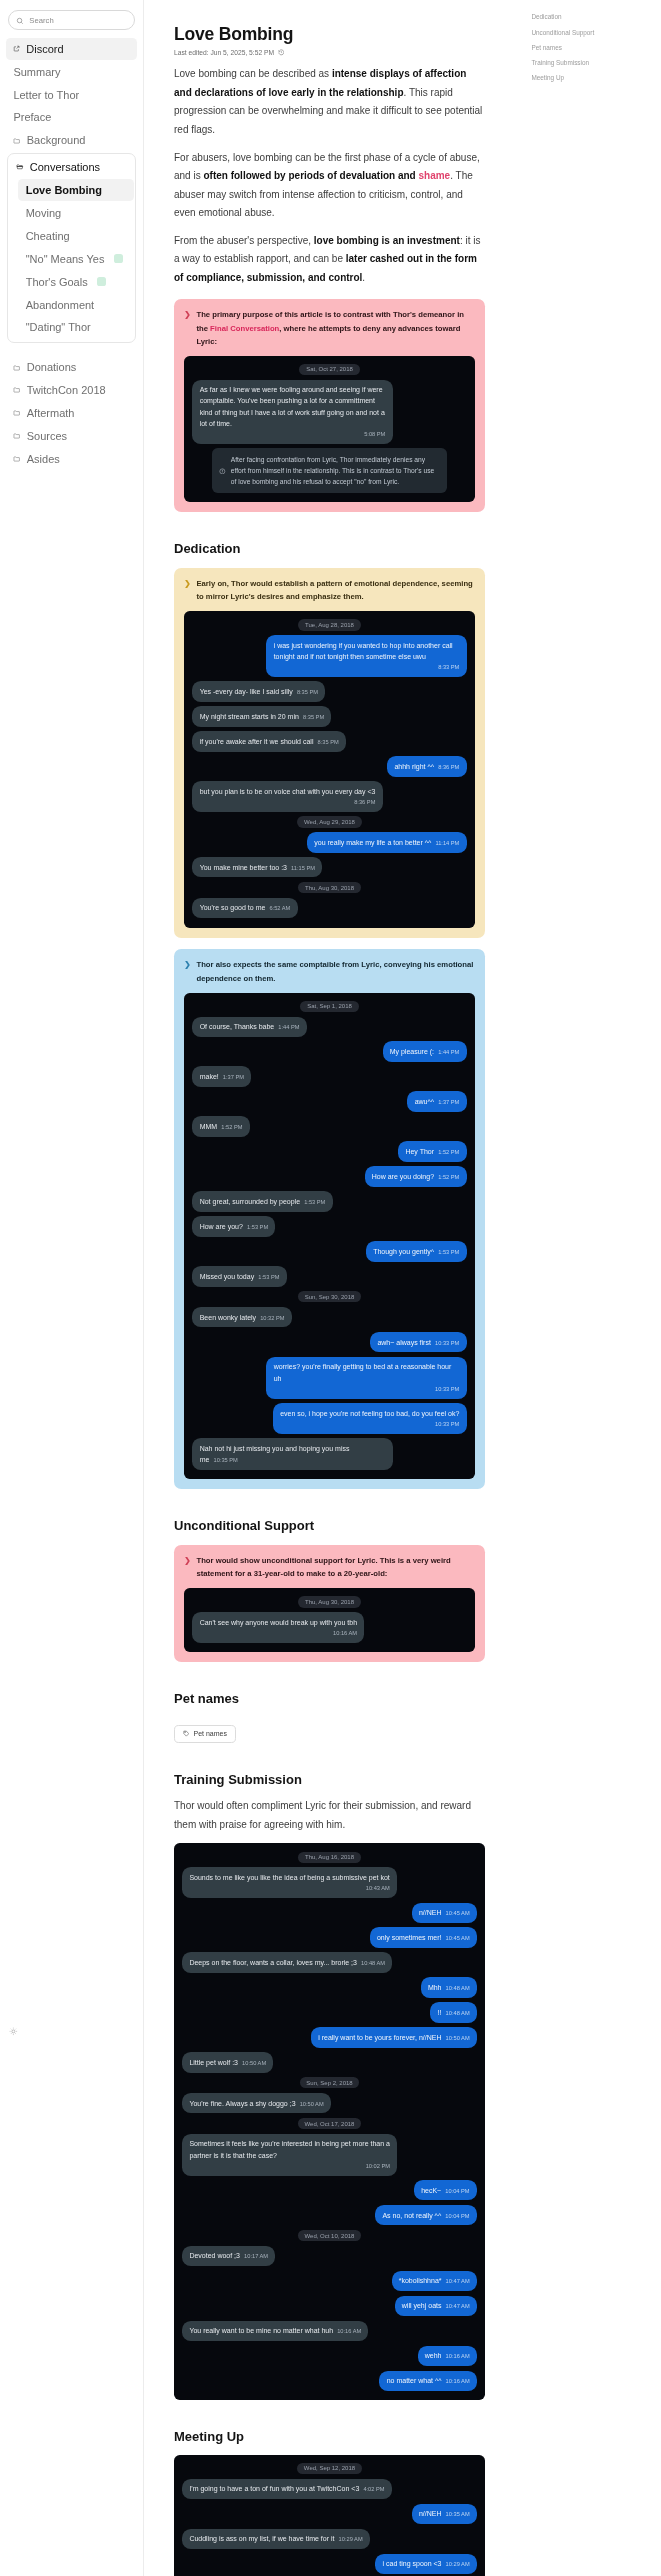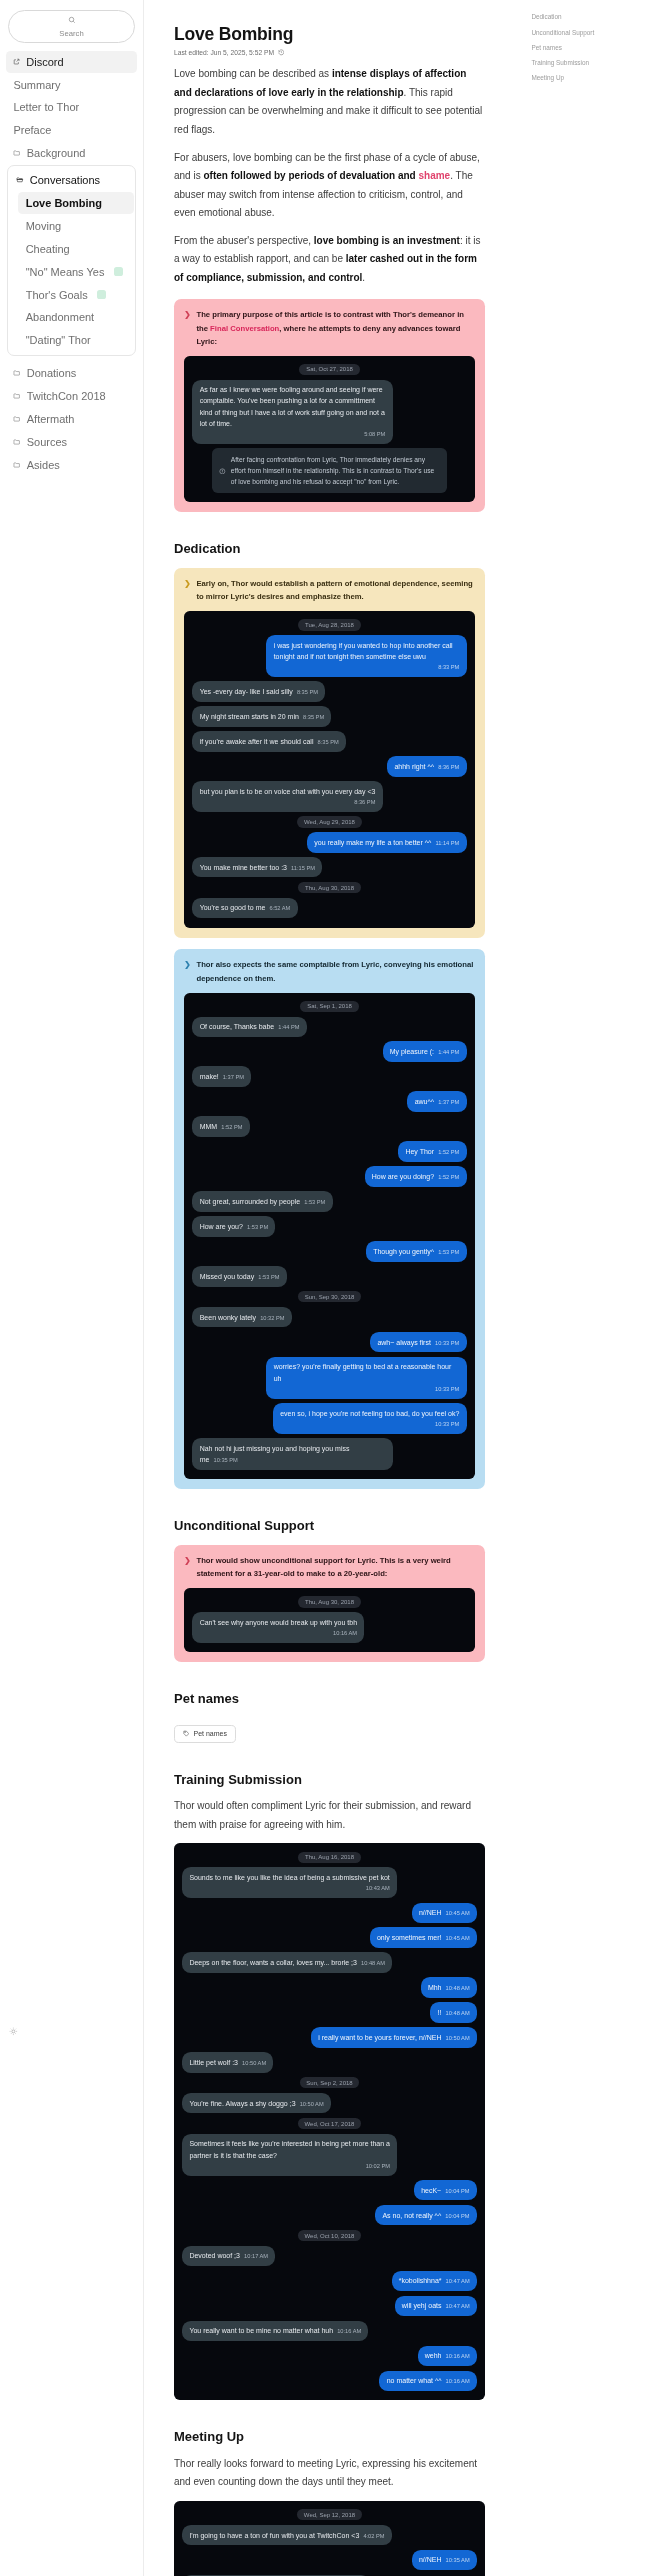--- a/index.html
+++ b/index.html
@@ -19,35 +19,34 @@
     background:#fff;
     position:relative;
     min-height:2740px;
     border-right:0.5px solid #ececec;
   }
   .search-box{
     display:flex; align-items:center; gap:5.2px;
     border:0.5px solid #d9d9d9; border-radius:515px;
     padding:4.6px 7.2px; margin:3.1px 2.1px 7.2px 2.1px;
     background:#fff;
-    flex-direction:column;
   }
   .search-box .ph{ color:#8c8c8c; font-size:7.7px; }
   .icon{ display:inline-flex; align-items:center; justify-content:center; flex:0 0 auto; }
   .nav-item{
     display:flex; align-items:center; gap:5.7px;
     padding:5.2px 7.2px; border-radius:4.6px;
     font-size:11px; color:#6f6f6f; margin:0.5px 0;
     cursor:pointer;
   }
   .nav-item.active{ background:#f2f2f2; color:#1a1a1a; }
   .nav-item.sel{ background:#f2f2f2; color:#111; font-weight:bold; }
   .nav-group{
     border:0.5px solid #e6e6e6; border-radius:7px;
-    padding:2.1px 1px 3.1px 1px; margin:1px 1px 6px 1px;
+    padding:2.1px 1px 3.1px 1px; margin:1px 1px 13px 1px;
   }
   .nav-group > .nav-item{ color:#111; }
   .nav-sub{ padding-left:9.3px; }
   .badge-sq{
     width:8.8px;height:8.8px;border-radius:2.6px;
     background:#cfeedd; display:inline-block; margin-left:3.6px;
     flex:0 0 auto;
   }
   .side-bottom{
     position:absolute; left:9.3px; bottom:calc(2740px - 2038px);
@@ -478,21 +477,20 @@
       <div class="row right">
         <div class="bubble me"><span>wehh</span><span class="ts">10:16 AM</span></div>
       </div>
       <div class="row right">
         <div class="bubble me"><span>no matter what ^^</span><span class="ts">10:16 AM</span></div>
       </div>
     </div>
 
   
   <h2 class="sec">Meeting Up</h2>
-  <p class="body">Thor really looks forward to meeting Lyric, expressing his excitement and even counting down the days until they meet.</p>
   <div class="chat standalone" id="chat-meeting">
       <div class="daysep"><span>Wed, Sep 12, 2018</span></div>
       <div class="row left">
         <div class="bubble them"><span>I'm going to have a ton of fun with you at TwitchCon &lt;3</span><span class="ts">4:02 PM</span></div>
       </div>
       <div class="row right">
         <div class="bubble me"><span>n//NEH</span><span class="ts">10:35 AM</span></div>
       </div>
       <div class="row left">
         <div class="bubble them"><span>Cuddling is ass on my list, if we have time for it</span><span class="ts">10:29 AM</span></div>

